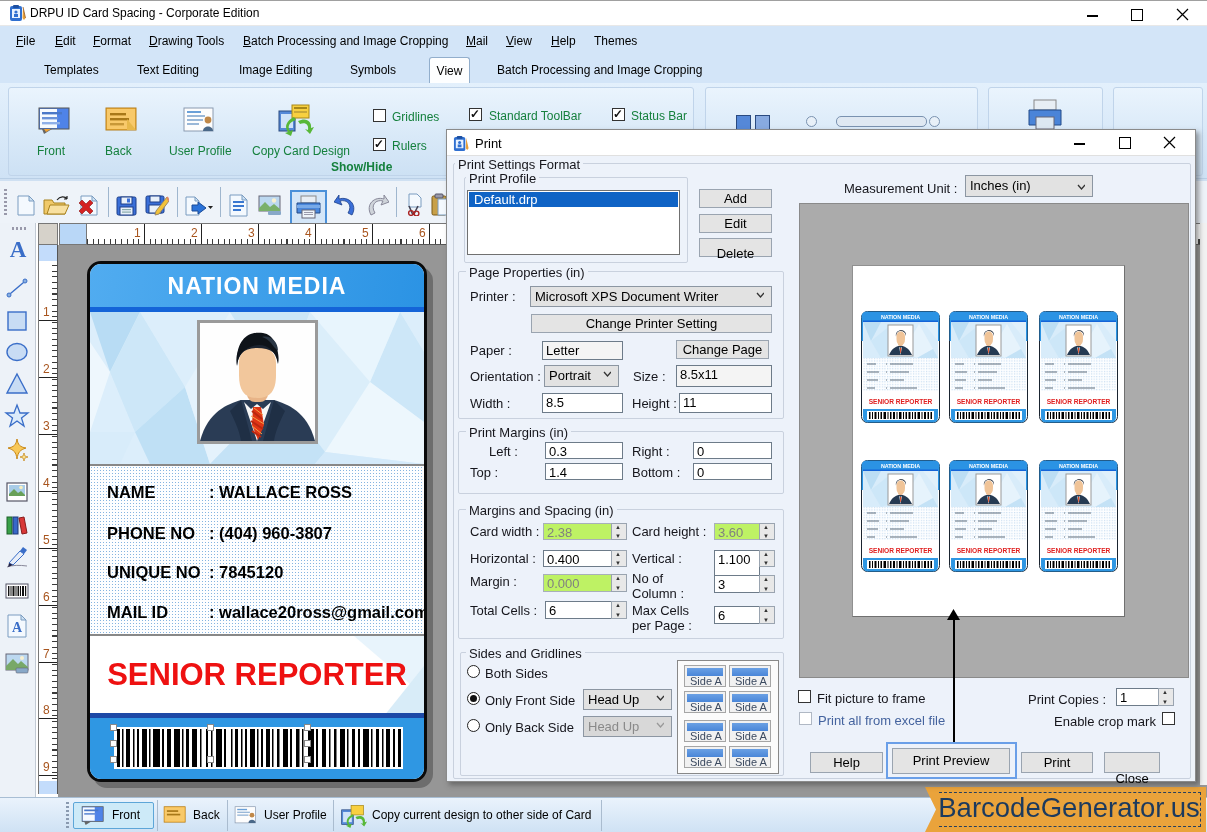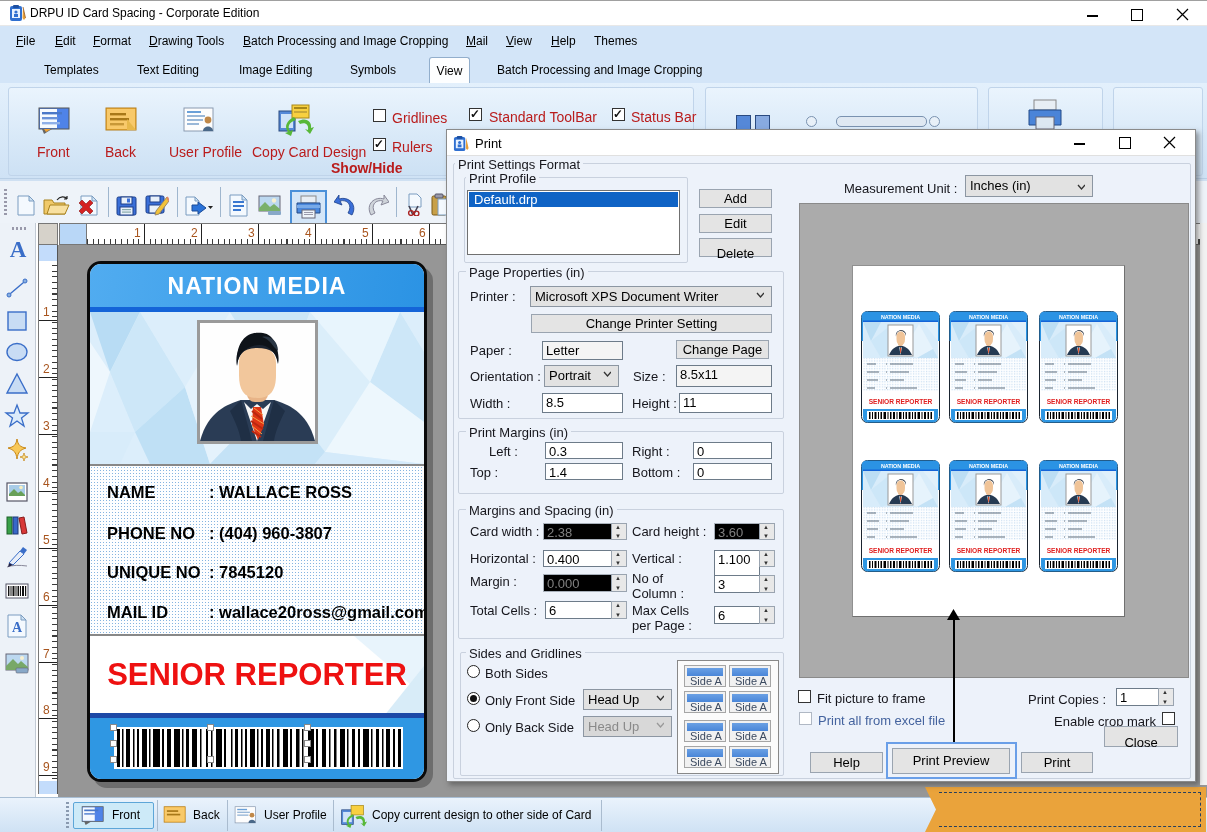--- a/index.html
+++ b/index.html
@@ -8,37 +8,37 @@
 #titlebar { left:0; top:0; width:1207px; height:26px; background:#fff; border-top:1px solid #a0a0a0; border-bottom:1px solid #e8e8e8;}
 #titletext { left:30px; top:6px; font-size:12px; color:#000; }
 #menubar { left:0; top:26px; width:1207px; height:30px; background:#d3e5f8; font-size:12px; color:#000; }
 .mi { position:absolute; top:8px; }
 .mi u { text-decoration:underline; }
 #tabrow { left:0; top:56px; width:1207px; height:27px; background:#d3e5f8; font-size:12px; }
 .tab { position:absolute; top:7px; color:#000; }
 #activetab { left:429px; top:1px; width:41px; height:26px; background:#fdfeff; border:1px solid #92aecc; border-bottom:none; border-radius:3px 3px 0 0; text-align:center; padding-top:6px; font-size:12px;}
 #ribbon { left:0; top:83px; width:1207px; height:96px; background:linear-gradient(#e3f0fc,#cfe2f5); border-bottom:1px solid #b9cfe6; }
 .rgroup { position:absolute; border:1px solid #c0d4ea; border-radius:3px; background:linear-gradient(#eaf4fd 0%, #d9e9f8 55%, #cde1f4 100%); }
-.rlabel { position:absolute; font-size:14px; color:#b91c1c; }
+.rlabel { position:absolute; font-size:12px; color:#15803d; }
 .cb { position:absolute; width:13px; height:13px; background:#fff; border:1px solid #333; }
 .cb.checked::after { content:"✓"; position:absolute; left:0px; top:-2px; font-size:12px; color:#111; font-weight:bold;}
 #toolbar { left:0; top:179px; width:1207px; height:44px; background:#eef3f9; border-top:2px solid #cfe0f2; }
 .tsep { position:absolute; top:6px; width:1px; height:30px; background:#9fb6ce; }
 #hruler { left:87px; top:223px; width:1113px; height:22px; background:#fff; border-top:1px solid #777; border-bottom:1px solid #555;}
 #vruler { left:38px; top:245px; width:20px; height:549px; background:#fff; border-left:1px solid #777; border-right:1px solid #555; }
 #canvas { left:58px; top:245px; width:1149px; height:552px; background:#969696; }
 #statusbar { left:0; top:797px; width:1207px; height:35px; background:linear-gradient(#eaf3fc,#cfe2f4); border-top:1px solid #a8bed4; font-size:12px;}
 #banner { left:925px; top:787px; width:281px; height:45px; background:#eaa33b; clip-path:polygon(0 0, 100% 0, 100% 100%, 0 100%, 11px 50%); }
 #dialog { left:446px; top:129px; width:750px; height:653px; background:#edf2fa; border:1px solid #8a8a8a; box-shadow:3px 3px 5px rgba(60,60,60,.5); }
 .grp { position:absolute; border:1px solid #c9d1de; border-radius:2px; }
 .glabel { position:absolute; font-size:13px; color:#16161c; background:#edf2fa; padding:0 3px; white-space:nowrap;}
 .dlabel { position:absolute; font-size:13px; color:#16161c; white-space:nowrap; }
 .btn { position:absolute; background:#e4e4e4; border:1px solid #9aa4b0; font-size:13px; color:#000; text-align:center; }
 .inp { position:absolute; background:#fff; border:1px solid #6d7b89; font-size:13px; color:#000; padding:1px 3px; }
-.inp.gray { background:#000000; color:#808080; border-color:#a8b0ba;}
+.inp.gray { background:#bef264; color:#808080; border-color:#a8b0ba;}
 .dd { position:absolute; background:#e2e2e2; border:1px solid #8c96a2; font-size:13px; color:#000; padding:2px 4px; }
 .dd .chev { position:absolute; right:7px; top:4px; width:8px; height:8px; }
 .spin { position:absolute; width:16px; background:#e8e8e8; border:1px solid #9aa4b0; }
 .spin::before { content:"▲"; position:absolute; top:0px; left:3px; font-size:6px; color:#333;}
 .spin::after { content:"▼"; position:absolute; bottom:0px; left:3px; font-size:6px; color:#333;}
 .radio { position:absolute; width:13px; height:13px; border-radius:50%; background:#fff; border:1px solid #222; }
 .radio.sel::after { content:""; position:absolute; left:2px; top:2px; width:7px; height:7px; border-radius:50%; background:#111; }
 #hruler { background:#fff; }
 .hline { position:absolute; top:0; bottom:0; width:1px; background:#222; }
 .hnum { position:absolute; top:2px; font-size:12px; color:#a8551e; }
@@ -504,20 +504,21 @@
       <rect x="5" y="11" width="12" height="14" fill="#cfe2f8"></rect>
       <rect x="16" y="2" width="17" height="13" fill="#f8d040" stroke="#a88818"></rect>
       <path d="M22 18 C30 14 36 18 35 25 L38 24 L34 31 L29 26 L32 27 C33 21 29 19 24 21 Z" fill="#58b838"></path>
       <path d="M18 14 C10 18 8 24 12 29 L9 30 L15 33 L17 27 L14 28 C11 24 13 19 20 17 Z" fill="#58b838"></path>
     </svg>
 <div class="abs" style="left:372px;top:10px;font-size:12px;">Copy current design to other side of Card</div>
 </div>
 
 <div class="abs" id="banner">
 <div class="abs" style="left:14px;top:5px;right:5px;bottom:5px;border-top:1.5px dashed #27405e;border-bottom:1.5px dashed #27405e;border-right:1.5px dashed #27405e;"></div>
+<div class="abs" style="left:12px;top:5px;width:264px;text-align:center;font-size:27.5px;color:#1c3a5e;">BarcodeGenerator.us</div>
 </div>
 
 <div class="abs" id="dialog">
   <div class="abs" style="left:0;top:0;width:748px;height:26px;background:#fff;border-bottom:1px solid #e0e0e0;"></div>
   <svg class="abs" style="left:6px;top:5px" width="17" height="17" viewBox="0 0 18 18">
       <rect x="1" y="2" width="12" height="15" rx="2" fill="#2f6fd0"></rect>
       <rect x="3" y="5" width="8" height="9" fill="#e8f2ff"></rect>
       <circle cx="7" cy="8" r="1.6" fill="#2f6fd0"></circle>
       <rect x="5" y="10" width="4" height="3" fill="#2f6fd0"></rect>
       <rect x="4" y="1" width="6" height="3" rx="1" fill="#1d4fa0"></rect>
@@ -723,14 +724,14 @@
   <div class="dlabel" style="left:581px;top:562px;">Print Copies :</div>
   <div class="inp" style="left:669px;top:558px;width:43px;height:18px;">1</div>
     <div class="spin" style="left:711px;top:558px;height:18px;"></div>
   <div class="dlabel" style="left:607px;top:584px;">Enable crop mark</div>
   <div class="cb" style="left:715px;top:582px;"></div>
 
   <div class="btn" style="left:363px;top:622px;width:73px;height:21px;padding-top:2px;">Help</div>
   <div class="abs" style="left:439px;top:612px;width:131px;height:37px;border:2px solid #6a9fe8;background:#edf2fa;"></div>
   <div class="btn" style="left:445px;top:618px;width:118px;height:26px;padding-top:4px;">Print Preview</div>
   <div class="btn" style="left:574px;top:622px;width:72px;height:21px;padding-top:2px;">Print</div>
-  <div class="btn" style="left:657px;top:596px;width:74px;height:21px;padding-top:8px;">Close</div>
+  <div class="btn" style="left:657px;top:622px;width:56px;height:21px;padding-top:18px;">Close</div>
 </div>
 
 </body></html>

